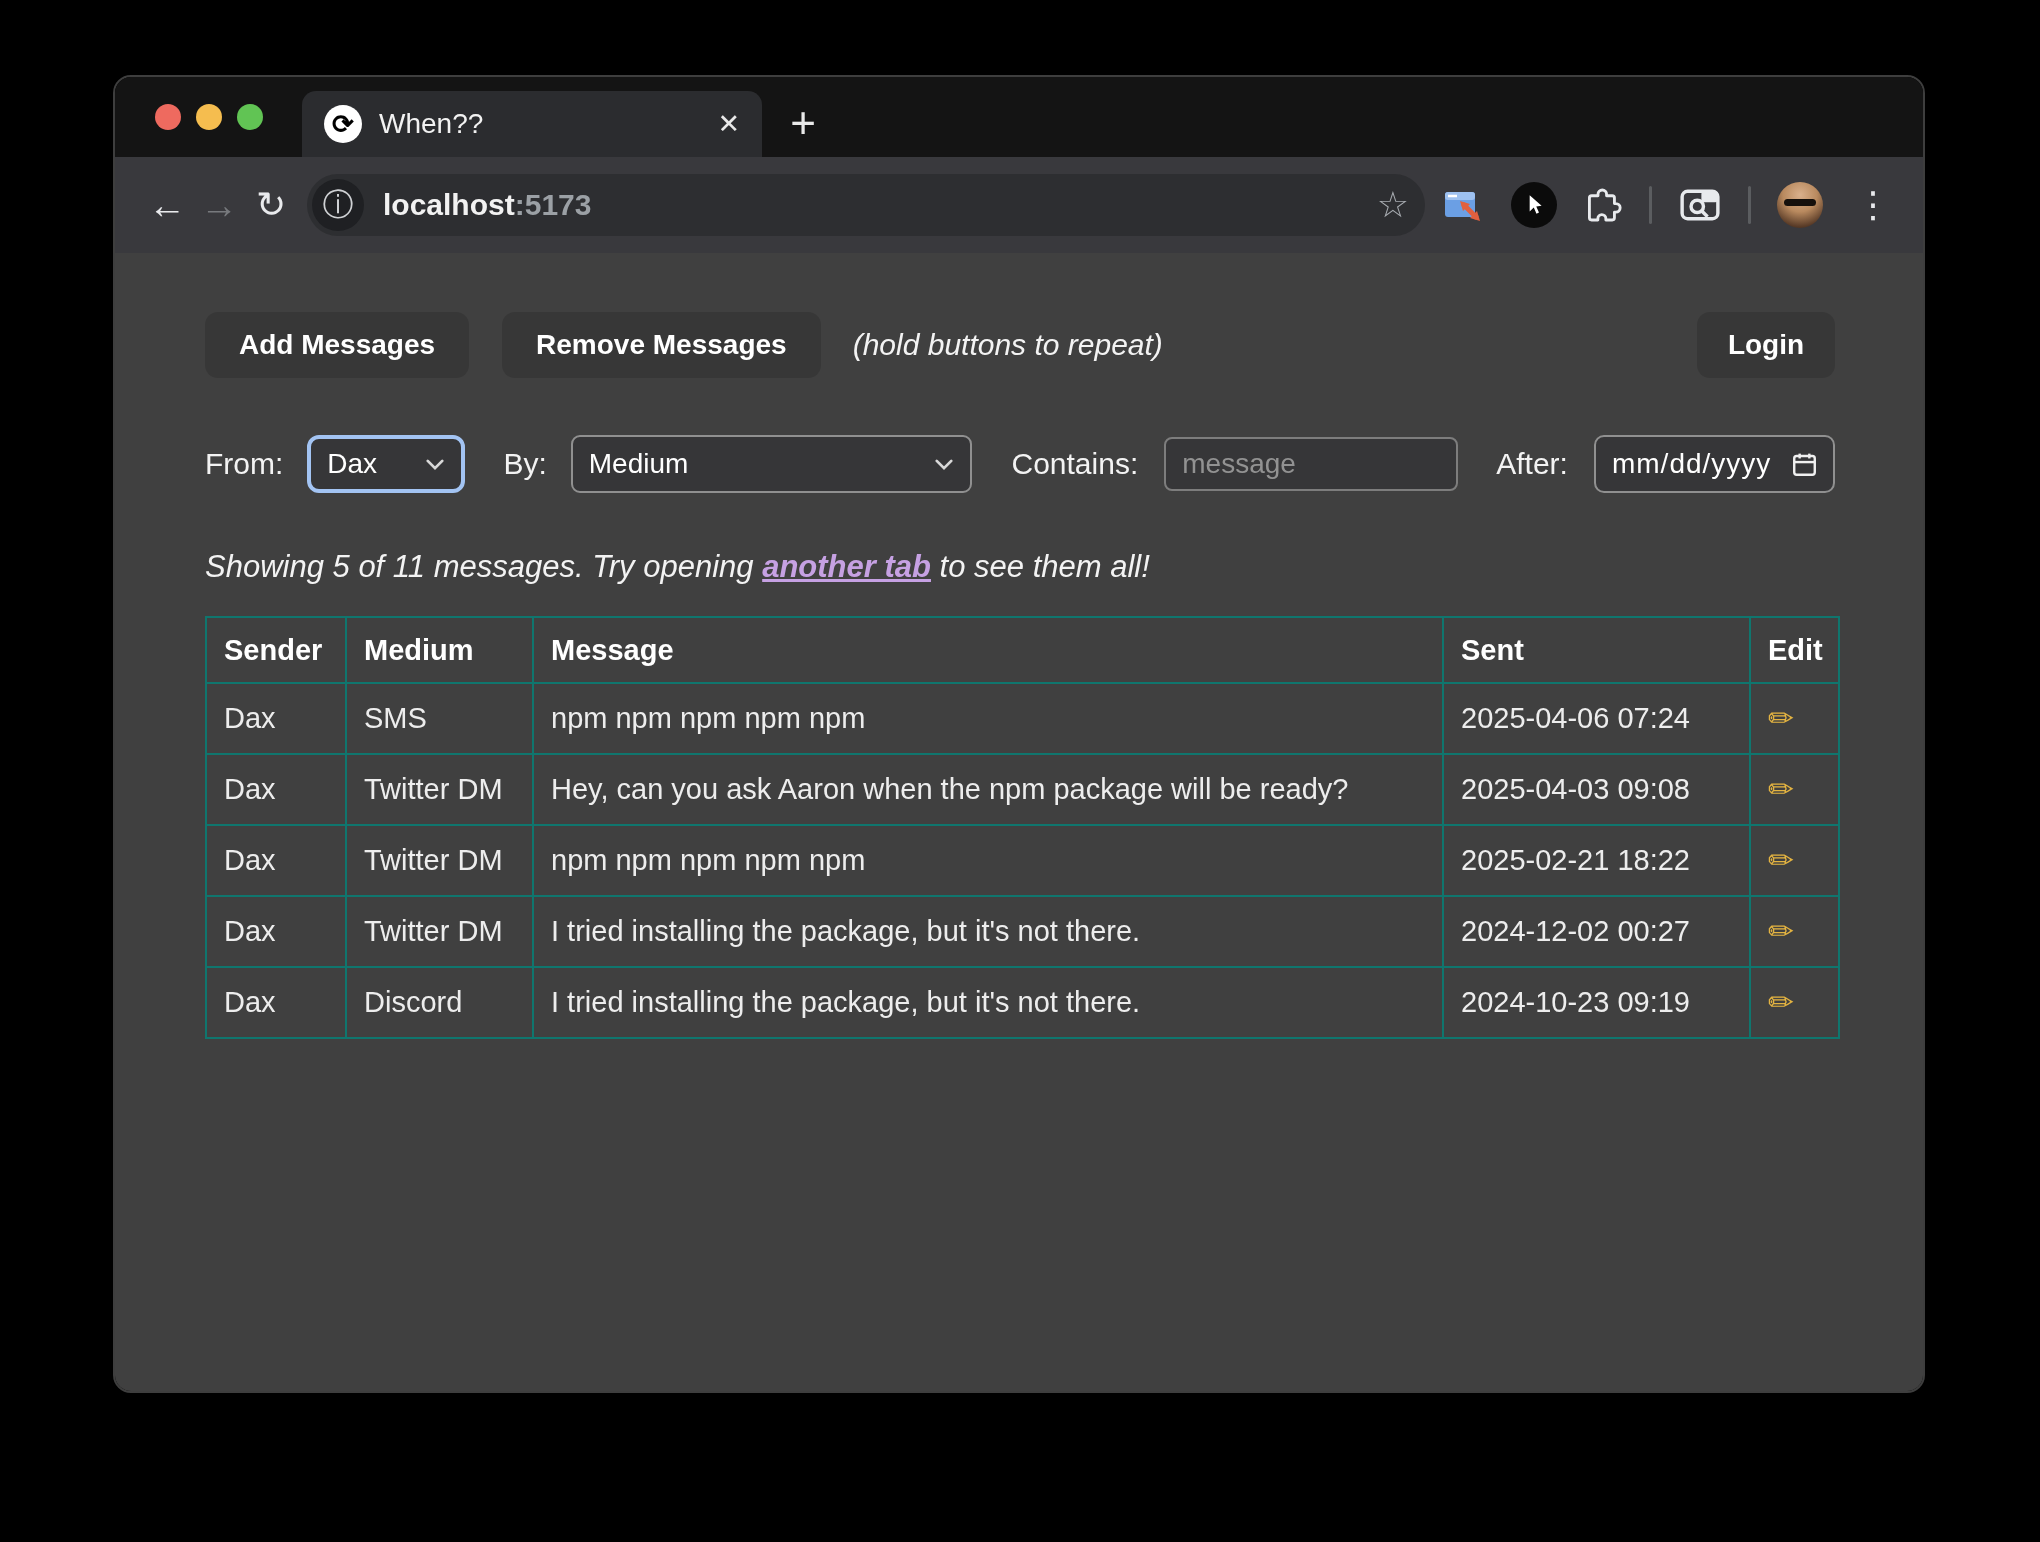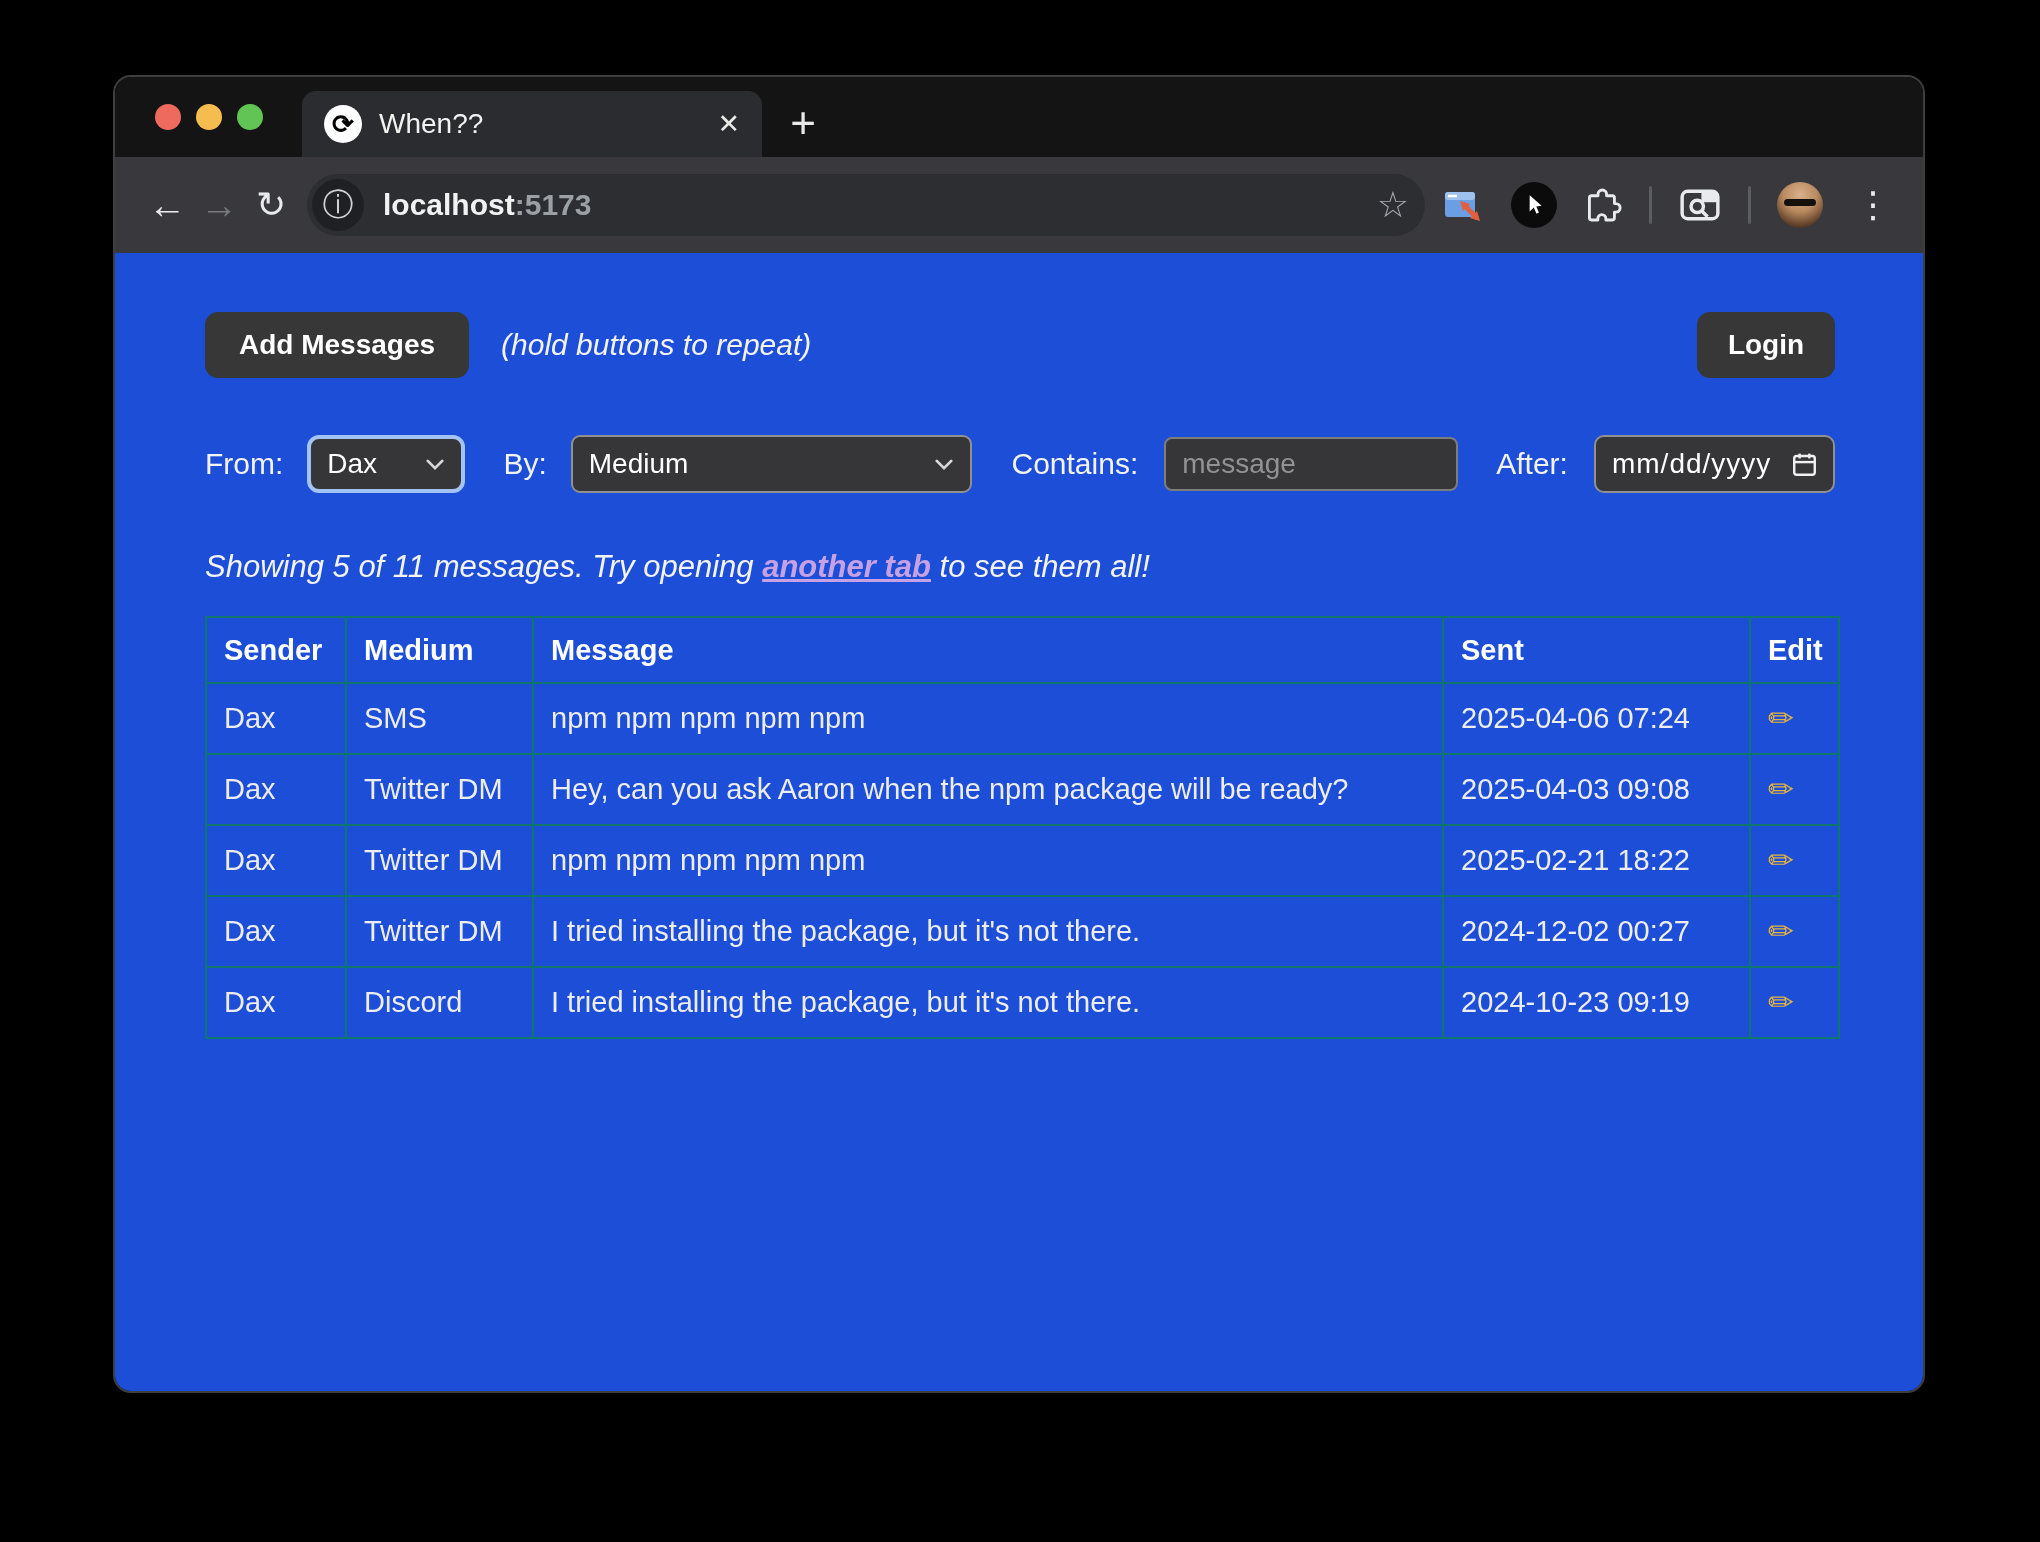--- a/index.html
+++ b/index.html
@@ -62,21 +62,21 @@
   .circle-ext { width:46px; height:46px; border-radius:50%; background:#0b0b0b; display:flex; align-items:center; justify-content:center; }
   .divider { width:3px; height:38px; background:#5b5d60; border-radius:2px; }
   .avatar { width:46px; height:46px; border-radius:50%;
     background:radial-gradient(circle at 50% 28%, #d9b08c 0%, #b98a5f 42%, #5a3c28 78%, #241812 100%);
     position:relative; overflow:hidden; }
   .avatar::after { content:""; position:absolute; left:16%; top:36%; width:68%; height:17%;
     background:#15100c; border-radius:5px; }
   .menu-dots { color:#e9eaed; font-size:36px; line-height:1; padding:0 6px; }
 
   
-  .page { position:absolute; left:0; top:176px; right:0; bottom:0; background:#1d4ed8;
+  .page { position:absolute; left:0; top:176px; right:0; bottom:0; background:#404040;
     padding:59px 88px 0 90px; color:#f1f1f1; }
 
   .actions { display:flex; align-items:center; }
   .btn {
     background:#373737; color:#fff; border:none; border-radius:13px; height:66px;
     padding:0 34px; font-size:28px; font-weight:600; font-family:inherit;
     display:flex; align-items:center; justify-content:center;
   }
   .btn + .btn { margin-left:33px; }
   .hint { font-style:italic; font-size:30px; margin-left:32px; color:#f3f3f3; }
@@ -178,20 +178,21 @@
       <div class="divider"></div>
       <div class="avatar"></div>
       <span class="menu-dots">⋮</span>
     </div>
   </div>
 
   <div class="page">
 
     <div class="actions">
       <button class="btn">Add Messages</button>
+      <button class="btn">Remove Messages</button>
       <span class="hint">(hold buttons to repeat)</span>
       <button class="btn login">Login</button>
     </div>
 
     <div class="filters">
       <span class="flabel">From:</span>
       <div class="fake-select sel-from">
         <span>Dax</span>
         <span class="chev">
           <svg width="20" height="13" viewBox="0 0 22 14">

